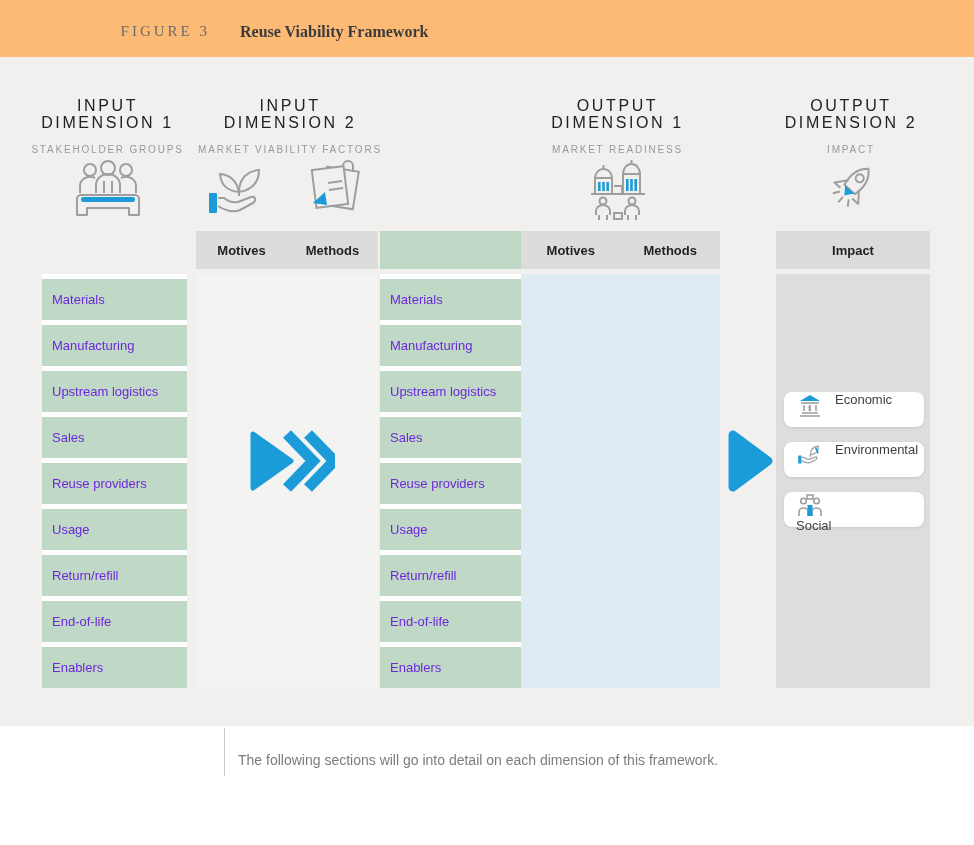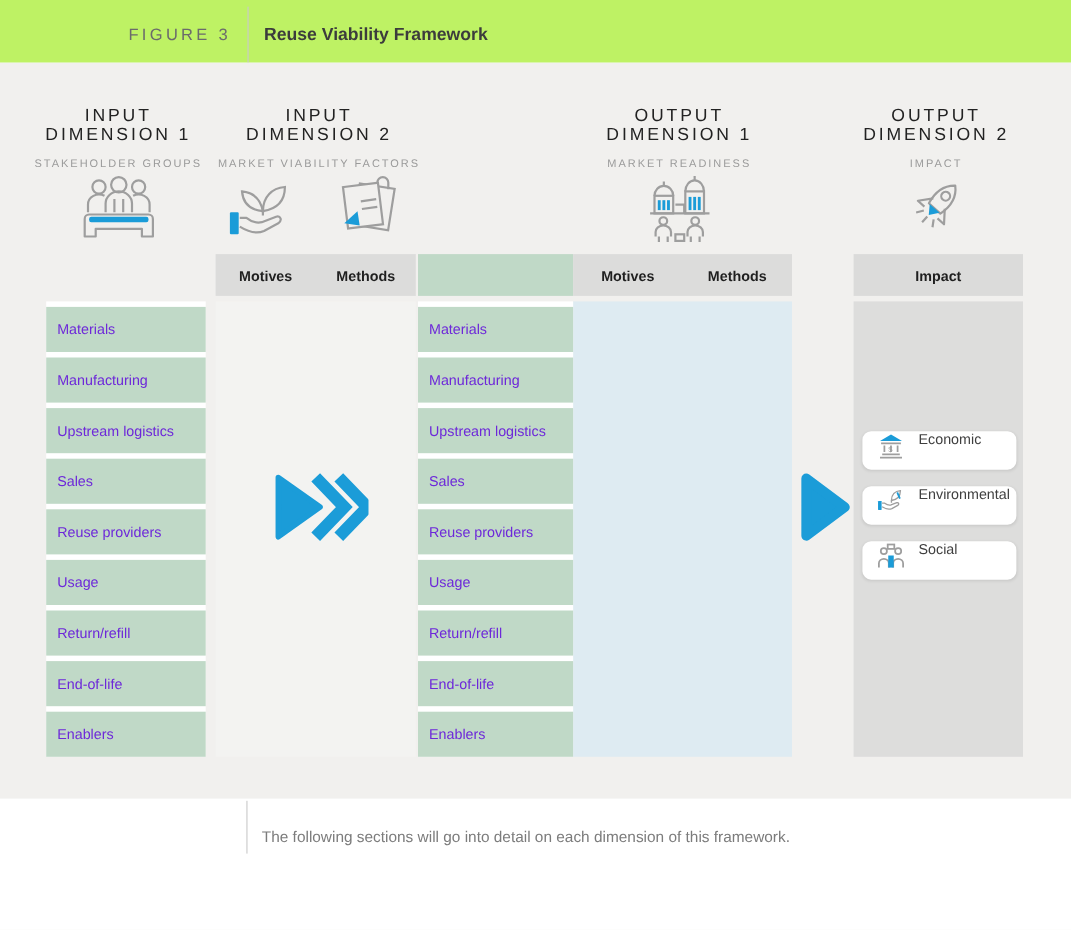--- a/index.html
+++ b/index.html
@@ -1,21 +1,21 @@
 <!DOCTYPE html>
 <html><head>
 <meta charset="utf-8">
 <style>
   * { margin:0; padding:0; box-sizing:border-box; }
   html,body { background:#fff; }
   body { font-family:"Liberation Sans", sans-serif; }
   .canvas { position:relative; width:974px; height:845px; background:#fff; overflow:hidden; }
 
   
-  .fig-header { position:absolute; left:0; top:0; width:974px; height:57px; background:#bef264; }
+  .fig-header { position:absolute; left:0; top:0; width:974px; height:57px; background:#fdba74;font-family:Liberation Serif, serif; }
   .fig-label { position:absolute; right:764px; top:23px; font-size:15px; letter-spacing:3px; color:#6b6b6b; white-space:nowrap; }
   .fig-divider { position:absolute; left:225px; top:6px; width:1px; height:51px; background:#c9c9c9; }
   .fig-title { position:absolute; left:240px; top:23px; font-size:16px; font-weight:bold; color:#3c3c3c; white-space:nowrap; }
 
   
   .stage { position:absolute; left:0; top:57px; width:974px; height:669px; background:#f1f0ee; }
 
   
   .col-head { position:absolute; text-align:center; }
   .col-head .kicker { font-size:16px; font-weight:normal; letter-spacing:2.6px; color:#222; line-height:17px; }
@@ -46,21 +46,21 @@
   .rl-left { left:42px; width:145px; }
   .rl-mid  { left:380px; width:141px; }
   .rowlist .row { height:41px; margin-top:5px; background:#c0d9c7; display:flex; align-items:center; padding-left:10px;
                   font-size:13px; color:#6d28d9; }
 
   
   .chip { position:absolute; left:784px; width:140px; height:35px; background:#fff; border-radius:8px;
           box-shadow:0 1px 3px rgba(0,0,0,0.10); display:flex; align-items:flex-start; }
   .chip .chip-icon { margin-left:13px; width:26px; height:26px; flex:0 0 26px; }
   .chip .chip-label { margin-left:12px; font-size:13px; color:#3f3f3f; white-space:nowrap; }
-  .chip-0 { top:335px; } .chip-1 { top:385px; } .chip-2 { top:435px; }
+  .chip-0 { top:335px; } .chip-1 { top:385px; } .chip-2 { top:435px;flex-direction:column; }
 
   
   .arrow-abs { position:absolute; }
 
   
   .foot-divider { position:absolute; left:224px; top:728px; width:1px; height:48px; background:#c9c9c9; }
   .foot-note { position:absolute; left:238px; top:752px; font-size:14px; color:#7c7c7c; white-space:nowrap; }
 
   svg { display:block; }
 </style>

